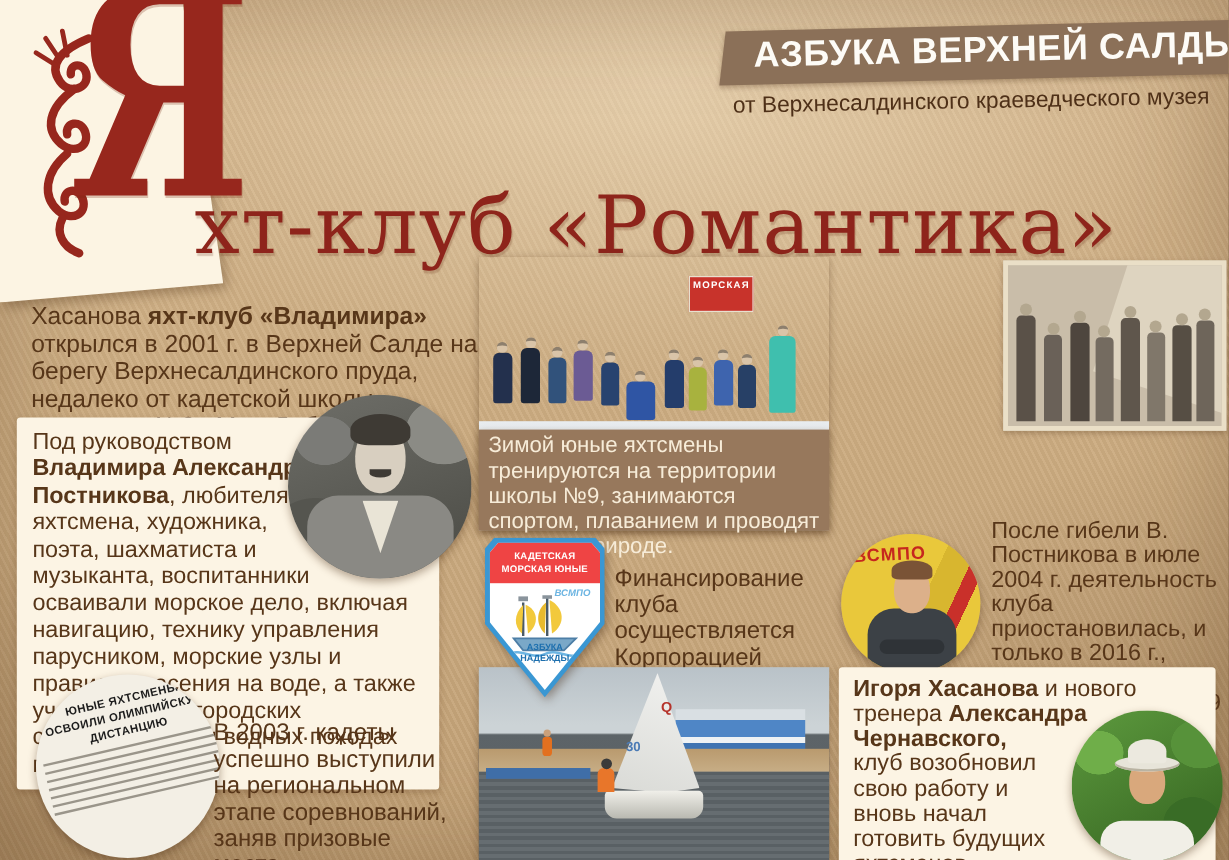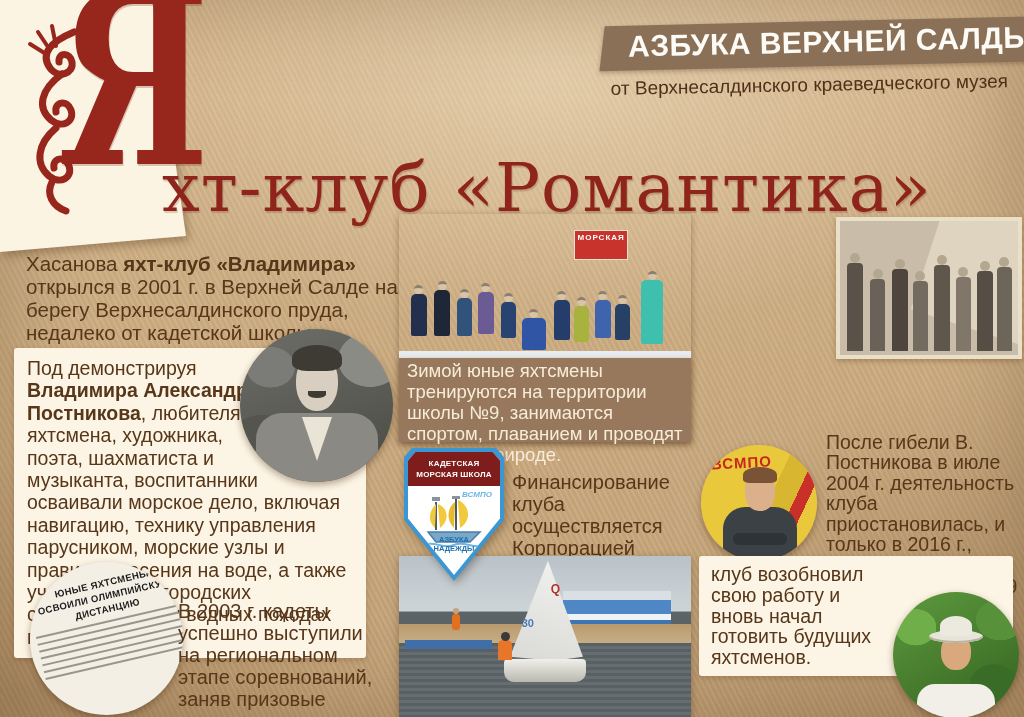--- a/index.html
+++ b/index.html
@@ -99,21 +99,21 @@
     color:#fff;font-size:8px;font-weight:bold;text-align:center;line-height:13px;letter-spacing:1px;}
   .fig{position:absolute;border-radius:5px 5px 2px 2px;}
   .fig .hd{position:absolute;left:50%;top:-9px;margin-left:-4.5px;width:9px;height:9px;border-radius:50%;background:#d9c4a8;border-top:3px solid rgba(0,0,0,.35);box-sizing:border-box;}
   .caption{left:399px;top:358px;width:292px;height:84px;background:#97785c;box-shadow:0 2px 6px rgba(70,40,15,.35);
     color:#f7ecd8;font-size:18.5px;line-height:21px;padding:2px 8px;box-sizing:border-box;}
 
   
   .badge{left:404px;top:448px;width:100px;height:133px;filter:drop-shadow(2px 3px 4px rgba(60,35,15,.4));z-index:5;}
   .badge-out{position:absolute;inset:0;background:#3a97d3;clip-path:polygon(8% 0,92% 0,100% 7%,100% 54%,50% 100%,0 54%,0 7%);}
   .badge-in{position:absolute;left:4px;top:4px;right:4px;bottom:6px;background:#fff;clip-path:polygon(8% 0,92% 0,100% 7%,100% 54%,50% 100%,0 54%,0 7%);}
-  .badge-top{position:absolute;left:0;top:0;width:100%;height:34px;background:#7f1d1d;color:#fff;
+  .badge-top{position:absolute;left:0;top:0;width:100%;height:34px;background:#ef4444;color:#fff;
     text-align:center;font-size:8px;font-weight:bold;line-height:11px;padding-top:6px;box-sizing:border-box;letter-spacing:.2px;}
   .badge-brand{position:absolute;right:8px;top:38px;font-size:8px;font-style:italic;font-weight:bold;color:#6db5e2;}
   .badge-bottom{position:absolute;left:0;bottom:22px;width:100%;text-align:center;font-size:7.5px;font-weight:bold;color:#1d6fae;line-height:9px;}
   .ship{position:absolute;left:14px;top:44px;}
 
   
   .sailphoto{left:399px;top:556px;width:292px;height:161px;box-shadow:0 2px 7px rgba(70,40,15,.4);overflow:hidden;
     background:linear-gradient(180deg,#b9c2c8 0%,#ccd3d6 30%,#ccd3d6 34%,#5d6468 35%,#555c60 100%);}
   .treeline{position:absolute;left:0;top:17%;width:100%;height:26%;
     background:radial-gradient(40px 26px at 10% 30%, #3c5c30 0 60%, rgba(0,0,0,0) 61%),
@@ -172,21 +172,21 @@
   <div class="banner">
     <div class="banner-bg"></div>
     <div class="banner-txt">АЗБУКА ВЕРХНЕЙ САЛДЫ</div>
   </div>
   <div class="subtitle">от Верхнесалдинского краеведческого музея</div>
 
   <p class="abs txt intro"><span>Хасанова </span><b>яхт-клуб «Владимира»</b><span> открылся в 2001 г. в Верхней Салде на берегу Верхнесалдинского пруда, недалеко от кадетской школы-интерната №9 «Мыс Доброй Надежды».</span></p>
 
   <div class="abs txt box leadership">
     <span class="lead-spacer"></span>
-    <span>Под демонстрируя </span><b>Владимира Александра Постникова</b><span>, любителя - яхтсмена, художника, поэта, шахматиста и музыканта, воспитанники осваивали морское дело, включая навигацию, технику управления парусником, морские узлы и правила спасения на воде, а также участвовали в городских соревнованиях и водных походах по рекам.</span>
+    <span>Под руководством </span><b>Владимира Александра Постникова</b><span>, любителя - яхтсмена, художника, поэта, шахматиста и музыканта, воспитанники осваивали морское дело, включая навигацию, технику управления парусником, морские узлы и правила спасения на воде, а также участвовали в городских соревнованиях и водных походах по рекам.</span>
   </div>
 
   <div class="circ portrait">
     <div class="p-jacket"></div>
     <div class="p-shirt"></div>
     <div class="p-head"></div>
     <div class="p-hair"></div>
     <div class="p-mou"></div>
   </div>
 
@@ -249,21 +249,21 @@
         <span class="hd"></span>
       </div>
   </div>
   <div class="abs caption">Зимой юные яхтсмены тренируются на территории школы №9, занимаются спортом, плаванием и проводят досуг на природе.</div>
 
   <div class="abs badge">
     <div class="badge-out"></div>
     <div class="badge-in">
       <div class="badge-top">
         <div>КАДЕТСКАЯ</div>
-        <div>МОРСКАЯ ШКОЛА</div>
+        <div>МОРСКАЯ ЮНЫЕ</div>
       </div>
       <div class="badge-brand">ВСМПО</div>
       <svg class="ship" width="64" height="52" viewBox="0 0 64 52">
         <path d="M14,6 L14,34" stroke="#4a5a66" stroke-width="2"></path>
         <path d="M34,2 L34,34" stroke="#4a5a66" stroke-width="2"></path>
         <path d="M14,8 C6,16 6,26 13,32 L14,10 Z" fill="#f2c93c"></path>
         <path d="M16,8 C26,12 28,24 18,32 L16,10 Z" fill="#f2c93c"></path>
         <path d="M36,4 C48,10 50,24 38,32 L36,6 Z" fill="#f2c93c"></path>
         <path d="M33,6 C25,12 24,24 32,32 L33,8 Z" fill="#e8ba2e"></path>
         <rect x="10" y="1" width="8" height="4" fill="#8a949c"></rect>
@@ -328,20 +328,21 @@
 
   <div class="circ coach">
     <div class="coach-txt">ВСМПО</div>
     <div class="c-torso"></div>
     <div class="c-arms"></div>
     <div class="c-head"></div>
     <div class="c-hair"></div>
   </div>
 
   <div class="abs txt box revival">
+    <div class="p1"><b>Игоря Хасанова</b><span> и нового тренера </span><b>Александра Чернавского,</b></div>
     <div class="p2">клуб возобновил свою работу и вновь начал готовить будущих яхтсменов.</div>
   </div>
 
   <div class="circ hatman">
     <div class="h-shirt"></div>
     <div class="h-face"></div>
     <div class="h-brim"></div>
     <div class="h-dome"></div>
   </div>
 

